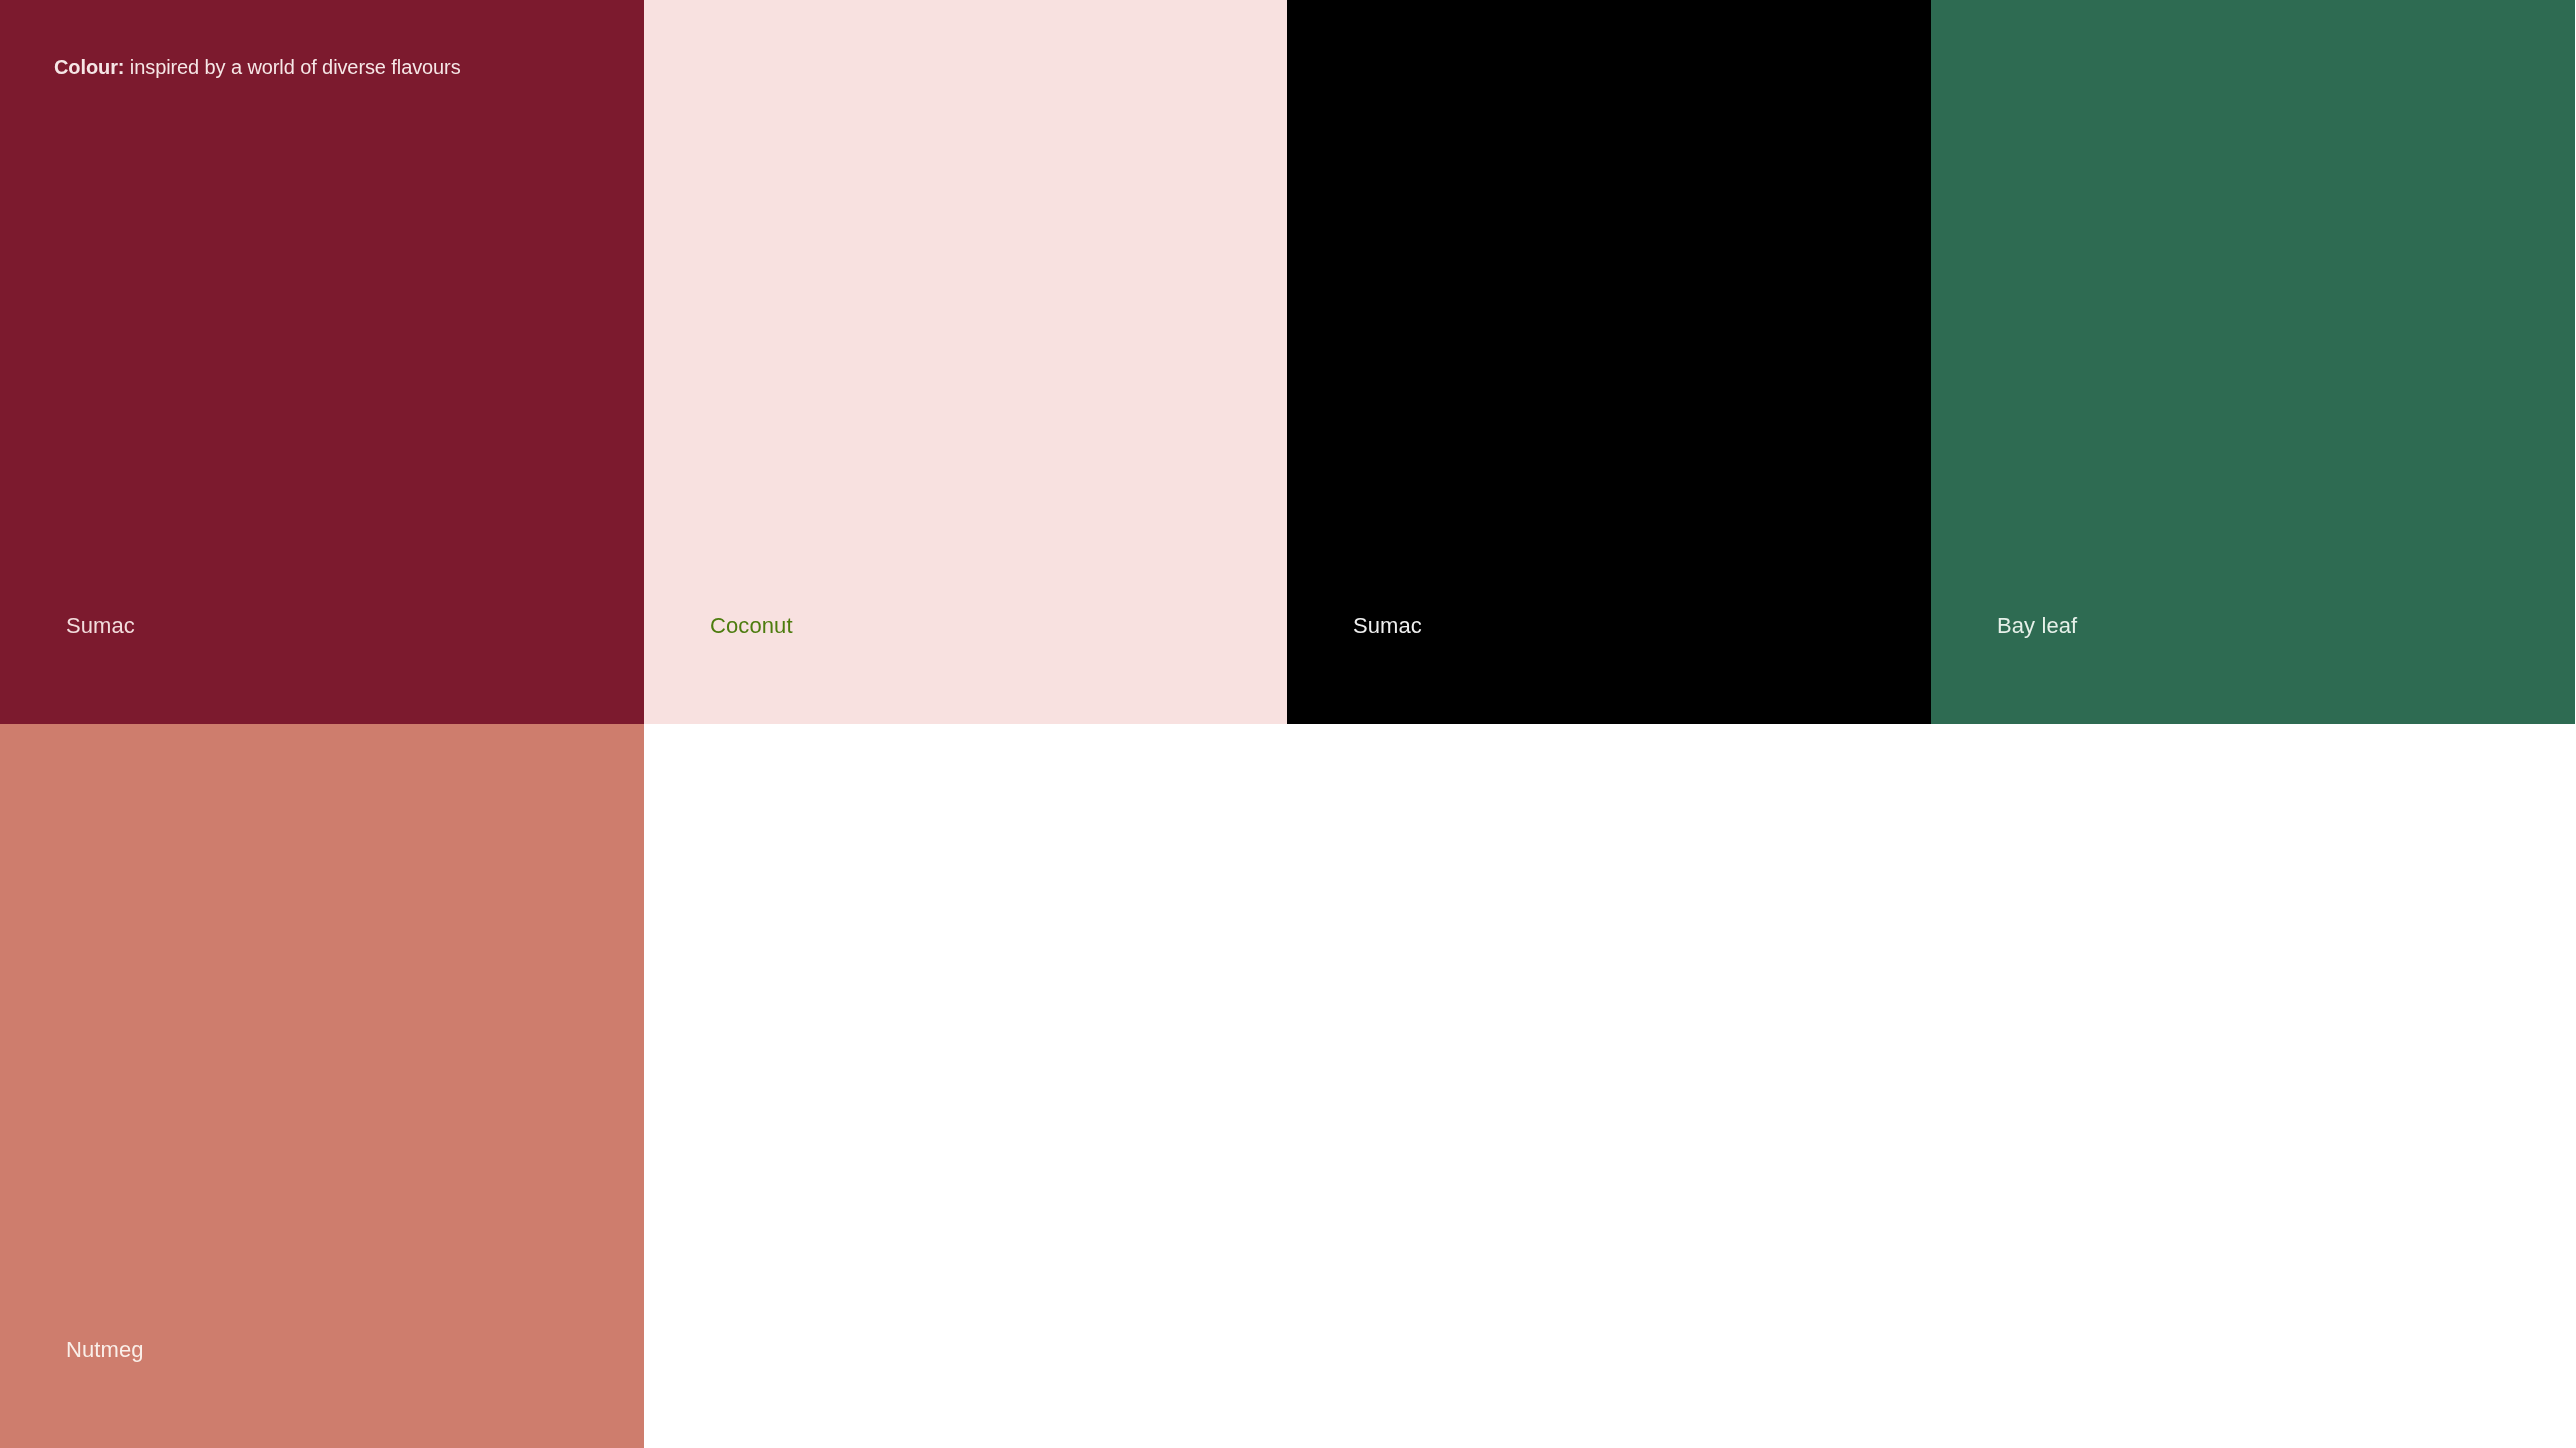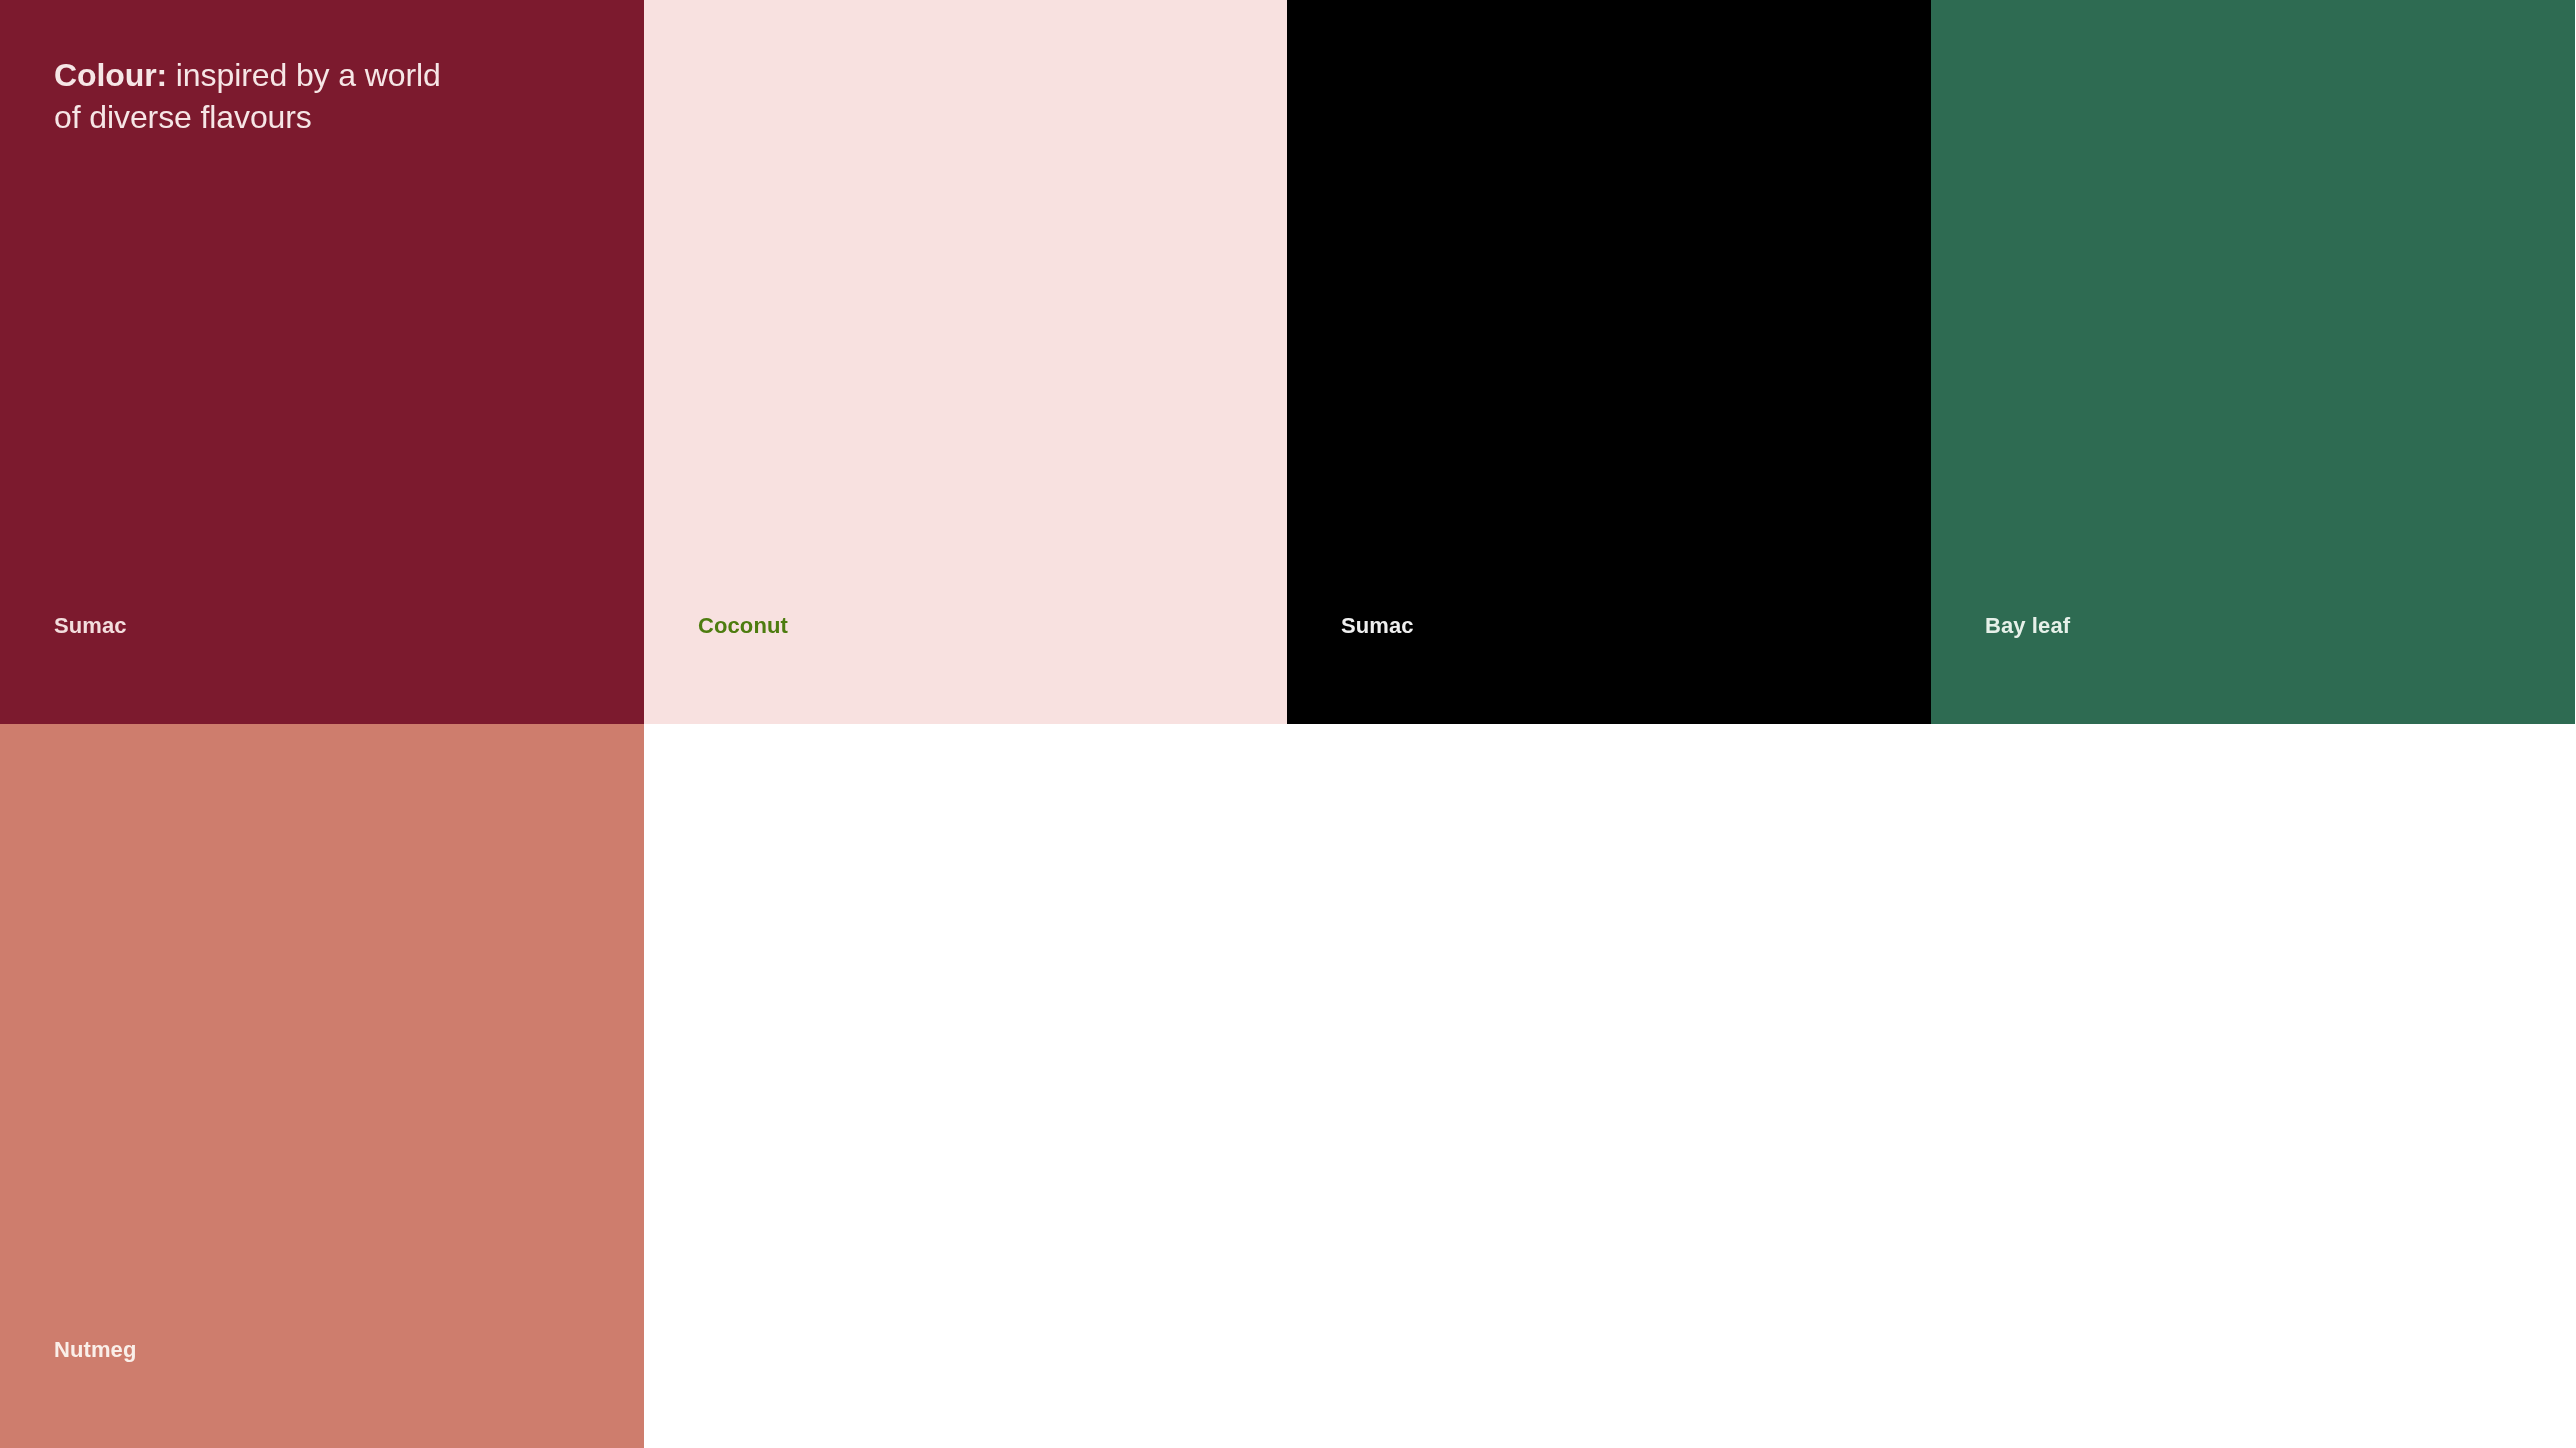--- a/index.html
+++ b/index.html
@@ -26,35 +26,35 @@
     grid-template-rows: 724px 724px;
   }
 
   .swatch {
     position: relative;
     overflow: hidden;
   }
 
   .swatch-label {
     position: absolute;
-    left: 54px;
+    left: 66px;
     bottom: 85px;
     font-size: 22px;
     line-height: 1.2;
     letter-spacing: 0.1px;
-    font-weight: 700;
+    font-weight: 400;
     white-space: nowrap;
   }
 
   .headline {
     position: absolute;
     left: 54px;
     top: 54px;
     width: 415px;
-    font-size: 32px;
+    font-size: 20px;
     line-height: 1.32;
     letter-spacing: -0.1px;
     font-weight: 400;
     color: #f6e6e6;
     z-index: 5;
   }
 
   .headline strong {
     font-weight: 700;
   }

